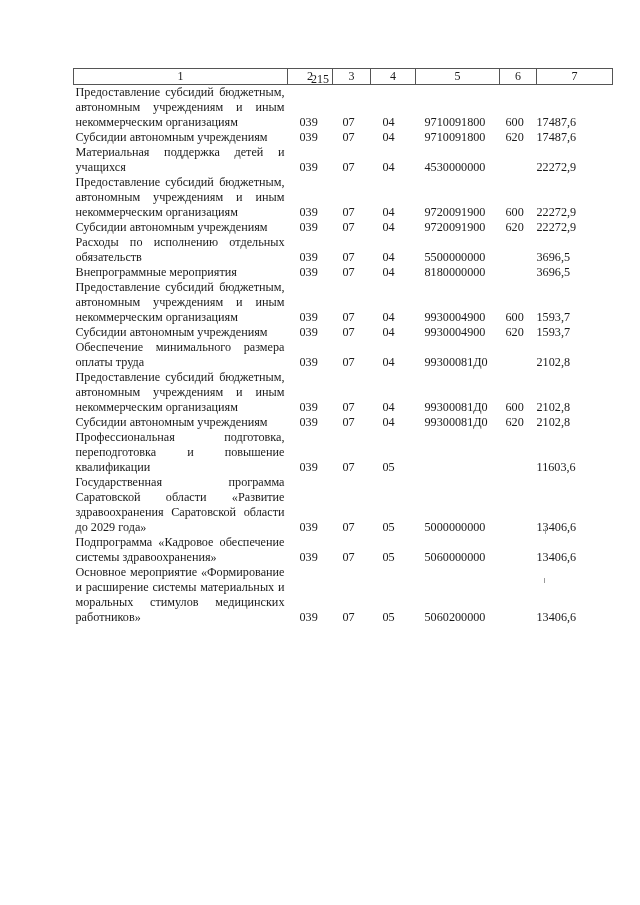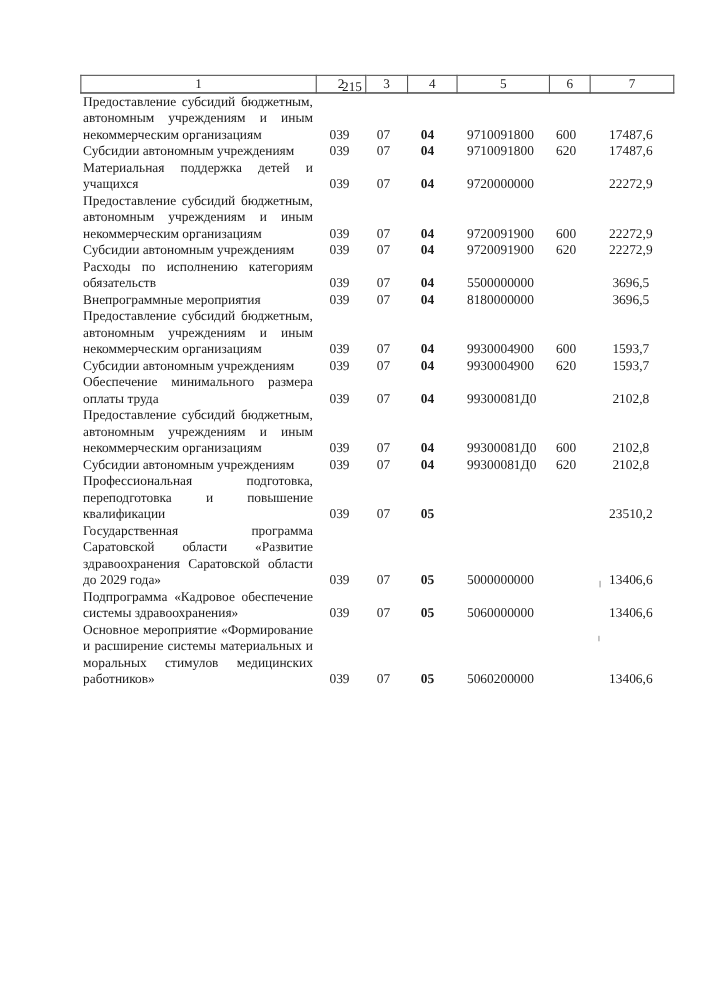--- a/index.html
+++ b/index.html
@@ -15,24 +15,24 @@
   table.budget col.c4 { width: 45px; }
   table.budget col.c5 { width: 84px; }
   table.budget col.c6 { width: 37px; }
   table.budget col.c7 { width: 76px; }
   thead th { border: 1px solid #555; font-weight: normal; height: 15px; padding: 0;
              text-align: center; font-size: 12px; line-height: 15px; }
   tbody td { padding: 0; vertical-align: bottom; }
   td.name { text-align: justify; text-align-last: left; padding-left: 2px; padding-right: 3px; }
   td.c-admin { padding-left: 12px; }
   td.c-sec { padding-left: 10px; }
-  td.c-sub { padding-left: 12px; font-weight: bold; }
+  td.c-sub { padding-left: 12px; }
   td.c-csr { padding-left: 9px; }
   td.c-vr { padding-left: 6px; }
-  td.c-sum { text-align: center; padding-right: 2px; }
+  td.c-sum { text-align: left; padding-right: 2px; }
   .specks { position: absolute; width: 1px; height: 6px; background: #999; }
 </style>
 </head>
 <body>
 
 <div class="page-number">215</div>
 
 <table class="budget">
   <colgroup>
     <col class="c1">
@@ -71,21 +71,21 @@
         <td class="c-sub">04</td>
         <td class="c-csr">9710091800</td>
         <td class="c-vr">620</td>
         <td class="c-sum">17487,6</td>
       </tr>
       <tr>
         <td class="name">Материальная поддержка детей и учащихся</td>
         <td class="c-admin">039</td>
         <td class="c-sec">07</td>
         <td class="c-sub">04</td>
-        <td class="c-csr">9720000000</td>
+        <td class="c-csr">4530000000</td>
         <td class="c-vr"></td>
         <td class="c-sum">22272,9</td>
       </tr>
       <tr>
         <td class="name">Предоставление субсидий бюджетным, автономным учреждениям и иным некоммерческим организациям</td>
         <td class="c-admin">039</td>
         <td class="c-sec">07</td>
         <td class="c-sub">04</td>
         <td class="c-csr">9720091900</td>
         <td class="c-vr">600</td>
@@ -94,21 +94,21 @@
       <tr>
         <td class="name">Субсидии автономным учреждениям</td>
         <td class="c-admin">039</td>
         <td class="c-sec">07</td>
         <td class="c-sub">04</td>
         <td class="c-csr">9720091900</td>
         <td class="c-vr">620</td>
         <td class="c-sum">22272,9</td>
       </tr>
       <tr>
-        <td class="name">Расходы по исполнению категориям обязательств</td>
+        <td class="name">Расходы по исполнению отдельных обязательств</td>
         <td class="c-admin">039</td>
         <td class="c-sec">07</td>
         <td class="c-sub">04</td>
         <td class="c-csr">5500000000</td>
         <td class="c-vr"></td>
         <td class="c-sum">3696,5</td>
       </tr>
       <tr>
         <td class="name">Внепрограммные мероприятия</td>
         <td class="c-admin">039</td>
@@ -163,21 +163,21 @@
         <td class="c-vr">620</td>
         <td class="c-sum">2102,8</td>
       </tr>
       <tr>
         <td class="name">Профессиональная подготовка, переподготовка и повышение квалификации</td>
         <td class="c-admin">039</td>
         <td class="c-sec">07</td>
         <td class="c-sub">05</td>
         <td class="c-csr"></td>
         <td class="c-vr"></td>
-        <td class="c-sum">23510,2</td>
+        <td class="c-sum">11603,6</td>
       </tr>
       <tr>
         <td class="name">Государственная программа Саратовской области «Развитие здравоохранения Саратовской области до 2029 года»</td>
         <td class="c-admin">039</td>
         <td class="c-sec">07</td>
         <td class="c-sub">05</td>
         <td class="c-csr">5000000000</td>
         <td class="c-vr"></td>
         <td class="c-sum">13406,6</td>
       </tr>

